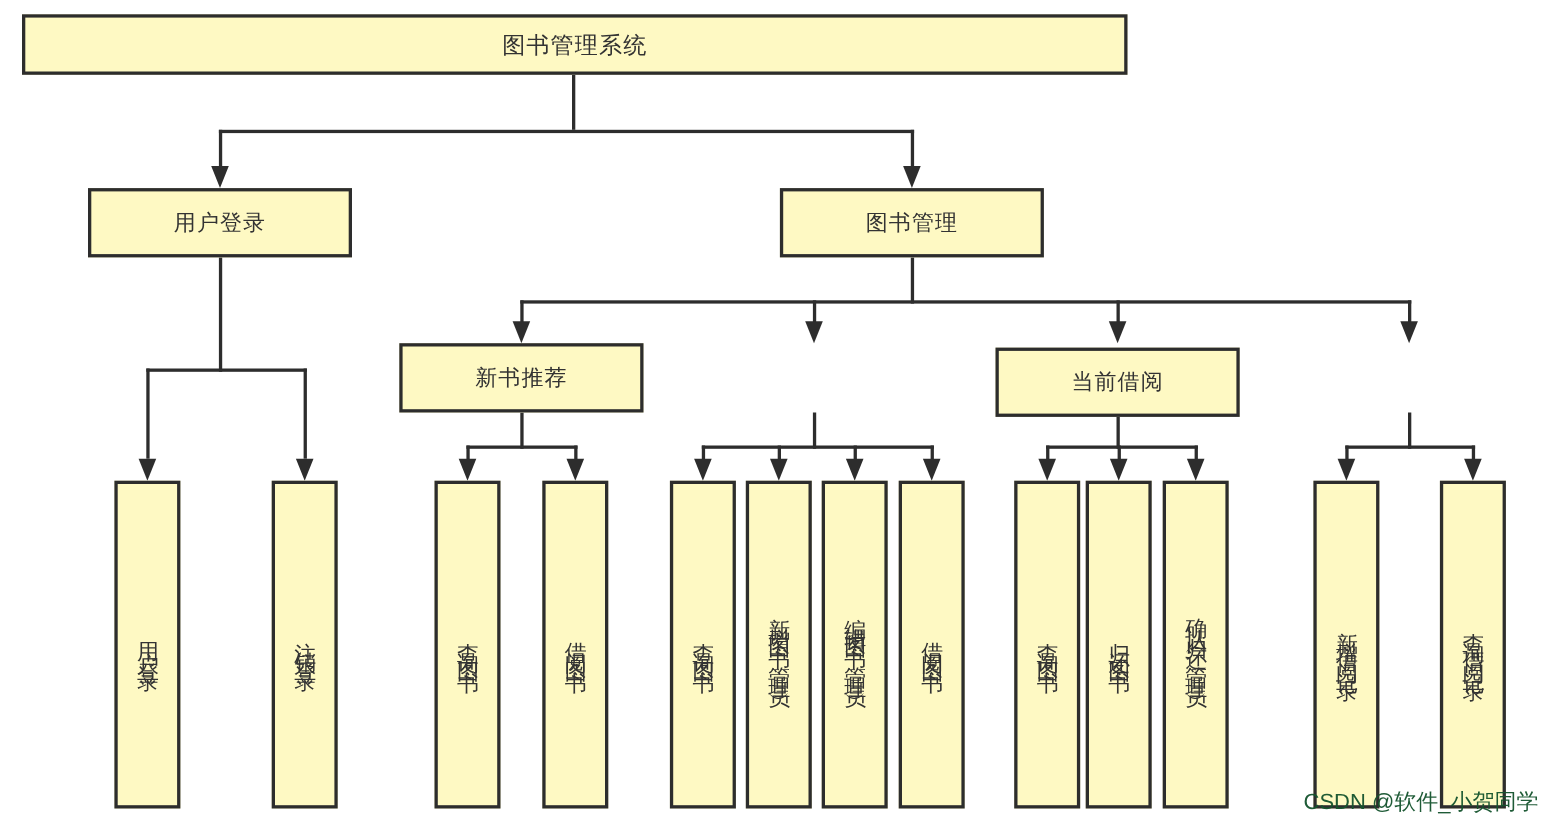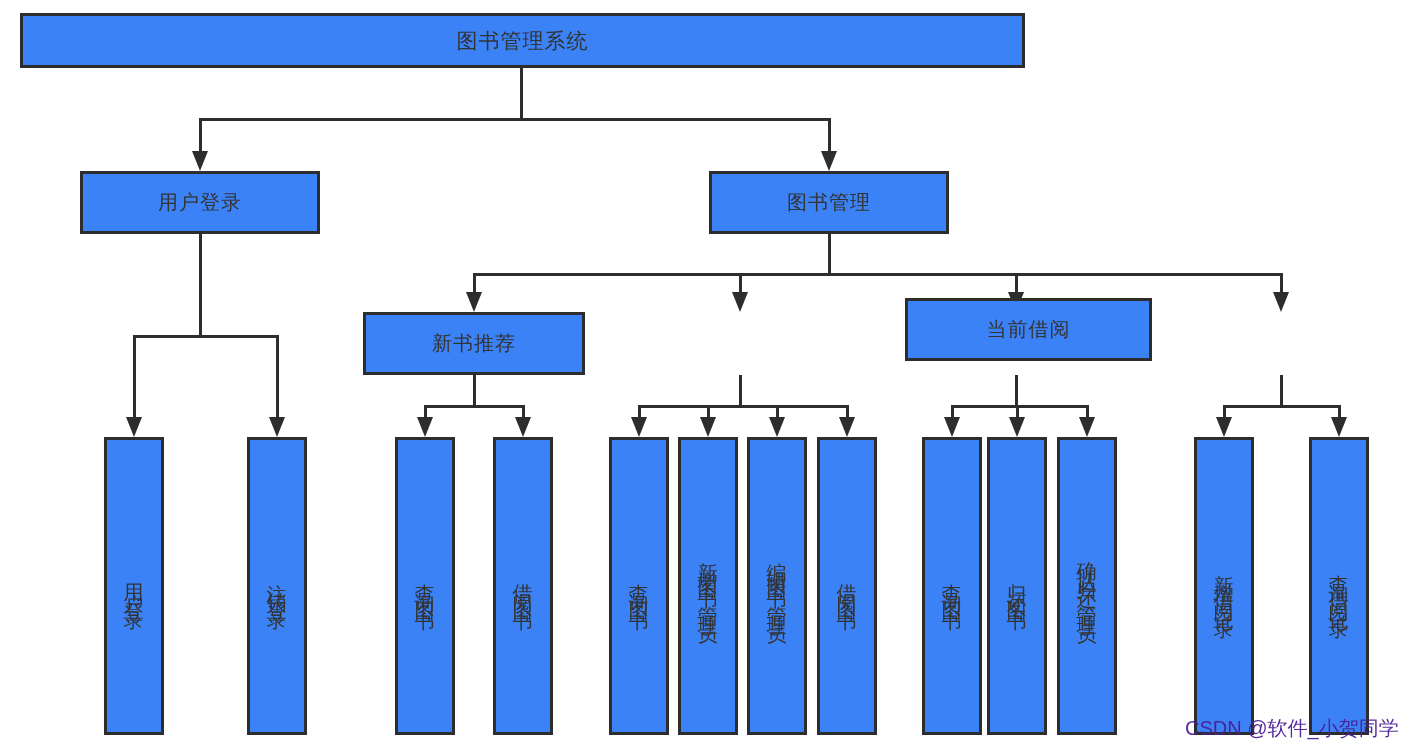--- a/index.html
+++ b/index.html
@@ -9,21 +9,21 @@
     height: 747px;
     background: #ffffff;
     font-family: "Liberation Sans", sans-serif;
     overflow: hidden;
   }
   
   .box {
     position: absolute;
     box-sizing: border-box;
     border: 3px solid #2d2d2d;
-    background: #3b82f6;
+    background: #fef9c3;
     color: #333333;
     display: flex;
     align-items: center;
     justify-content: center;
     font-size: 20px;
     letter-spacing: 1px;
     z-index: 2;
   }
   .rootbox { font-size: 21px; }
   .vbox {
@@ -45,21 +45,21 @@
     border-left: 8px solid transparent;
     border-right: 8px solid transparent;
     border-top: 20px solid #2d2d2d;
     z-index: 1;
   }
   .watermark {
     position: absolute;
     left: 1185px;
     top: 715px;
     font-size: 20px;
-    color: #4c1d95;
+    color: #14532d;
     opacity: 0.95;
     white-space: nowrap;
     z-index: 5;
   }
 </style>
 </head>
 <body>
 
 <div class="canvas">
 
@@ -122,21 +122,21 @@
   <div class="arrow" style="left:1079px;top:417px"></div>
   <div class="arrow" style="left:1216px;top:417px"></div>
   <div class="arrow" style="left:1331px;top:417px"></div>
 
   <div class="box rootbox" style="left:20px;top:13px;width:1005px;height:55px">图书管理系统</div>
 
   <div class="box" style="left:80px;top:171px;width:240px;height:63px">用户登录</div>
   <div class="box" style="left:709px;top:171px;width:240px;height:63px">图书管理</div>
 
   <div class="box" style="left:363px;top:312px;width:222px;height:63px">新书推荐</div>
-  <div class="box" style="left:905px;top:298px;width:247px;height:63px">当前借阅</div>
+  <div class="box" style="left:905px;top:316px;width:222px;height:63px">当前借阅</div>
 
   <div class="box vbox" style="left:104px">用户登录</div>
   <div class="box vbox" style="left:247px">注销登录</div>
   <div class="box vbox" style="left:395px">查询图书</div>
   <div class="box vbox" style="left:493px">借阅图书</div>
   <div class="box vbox" style="left:609px">查询图书</div>
   <div class="box vbox" style="left:678px">新增图书（管理员）</div>
   <div class="box vbox" style="left:747px">编辑图书（管理员）</div>
   <div class="box vbox" style="left:817px">借阅图书</div>
   <div class="box vbox" style="left:922px">查询图书</div>

